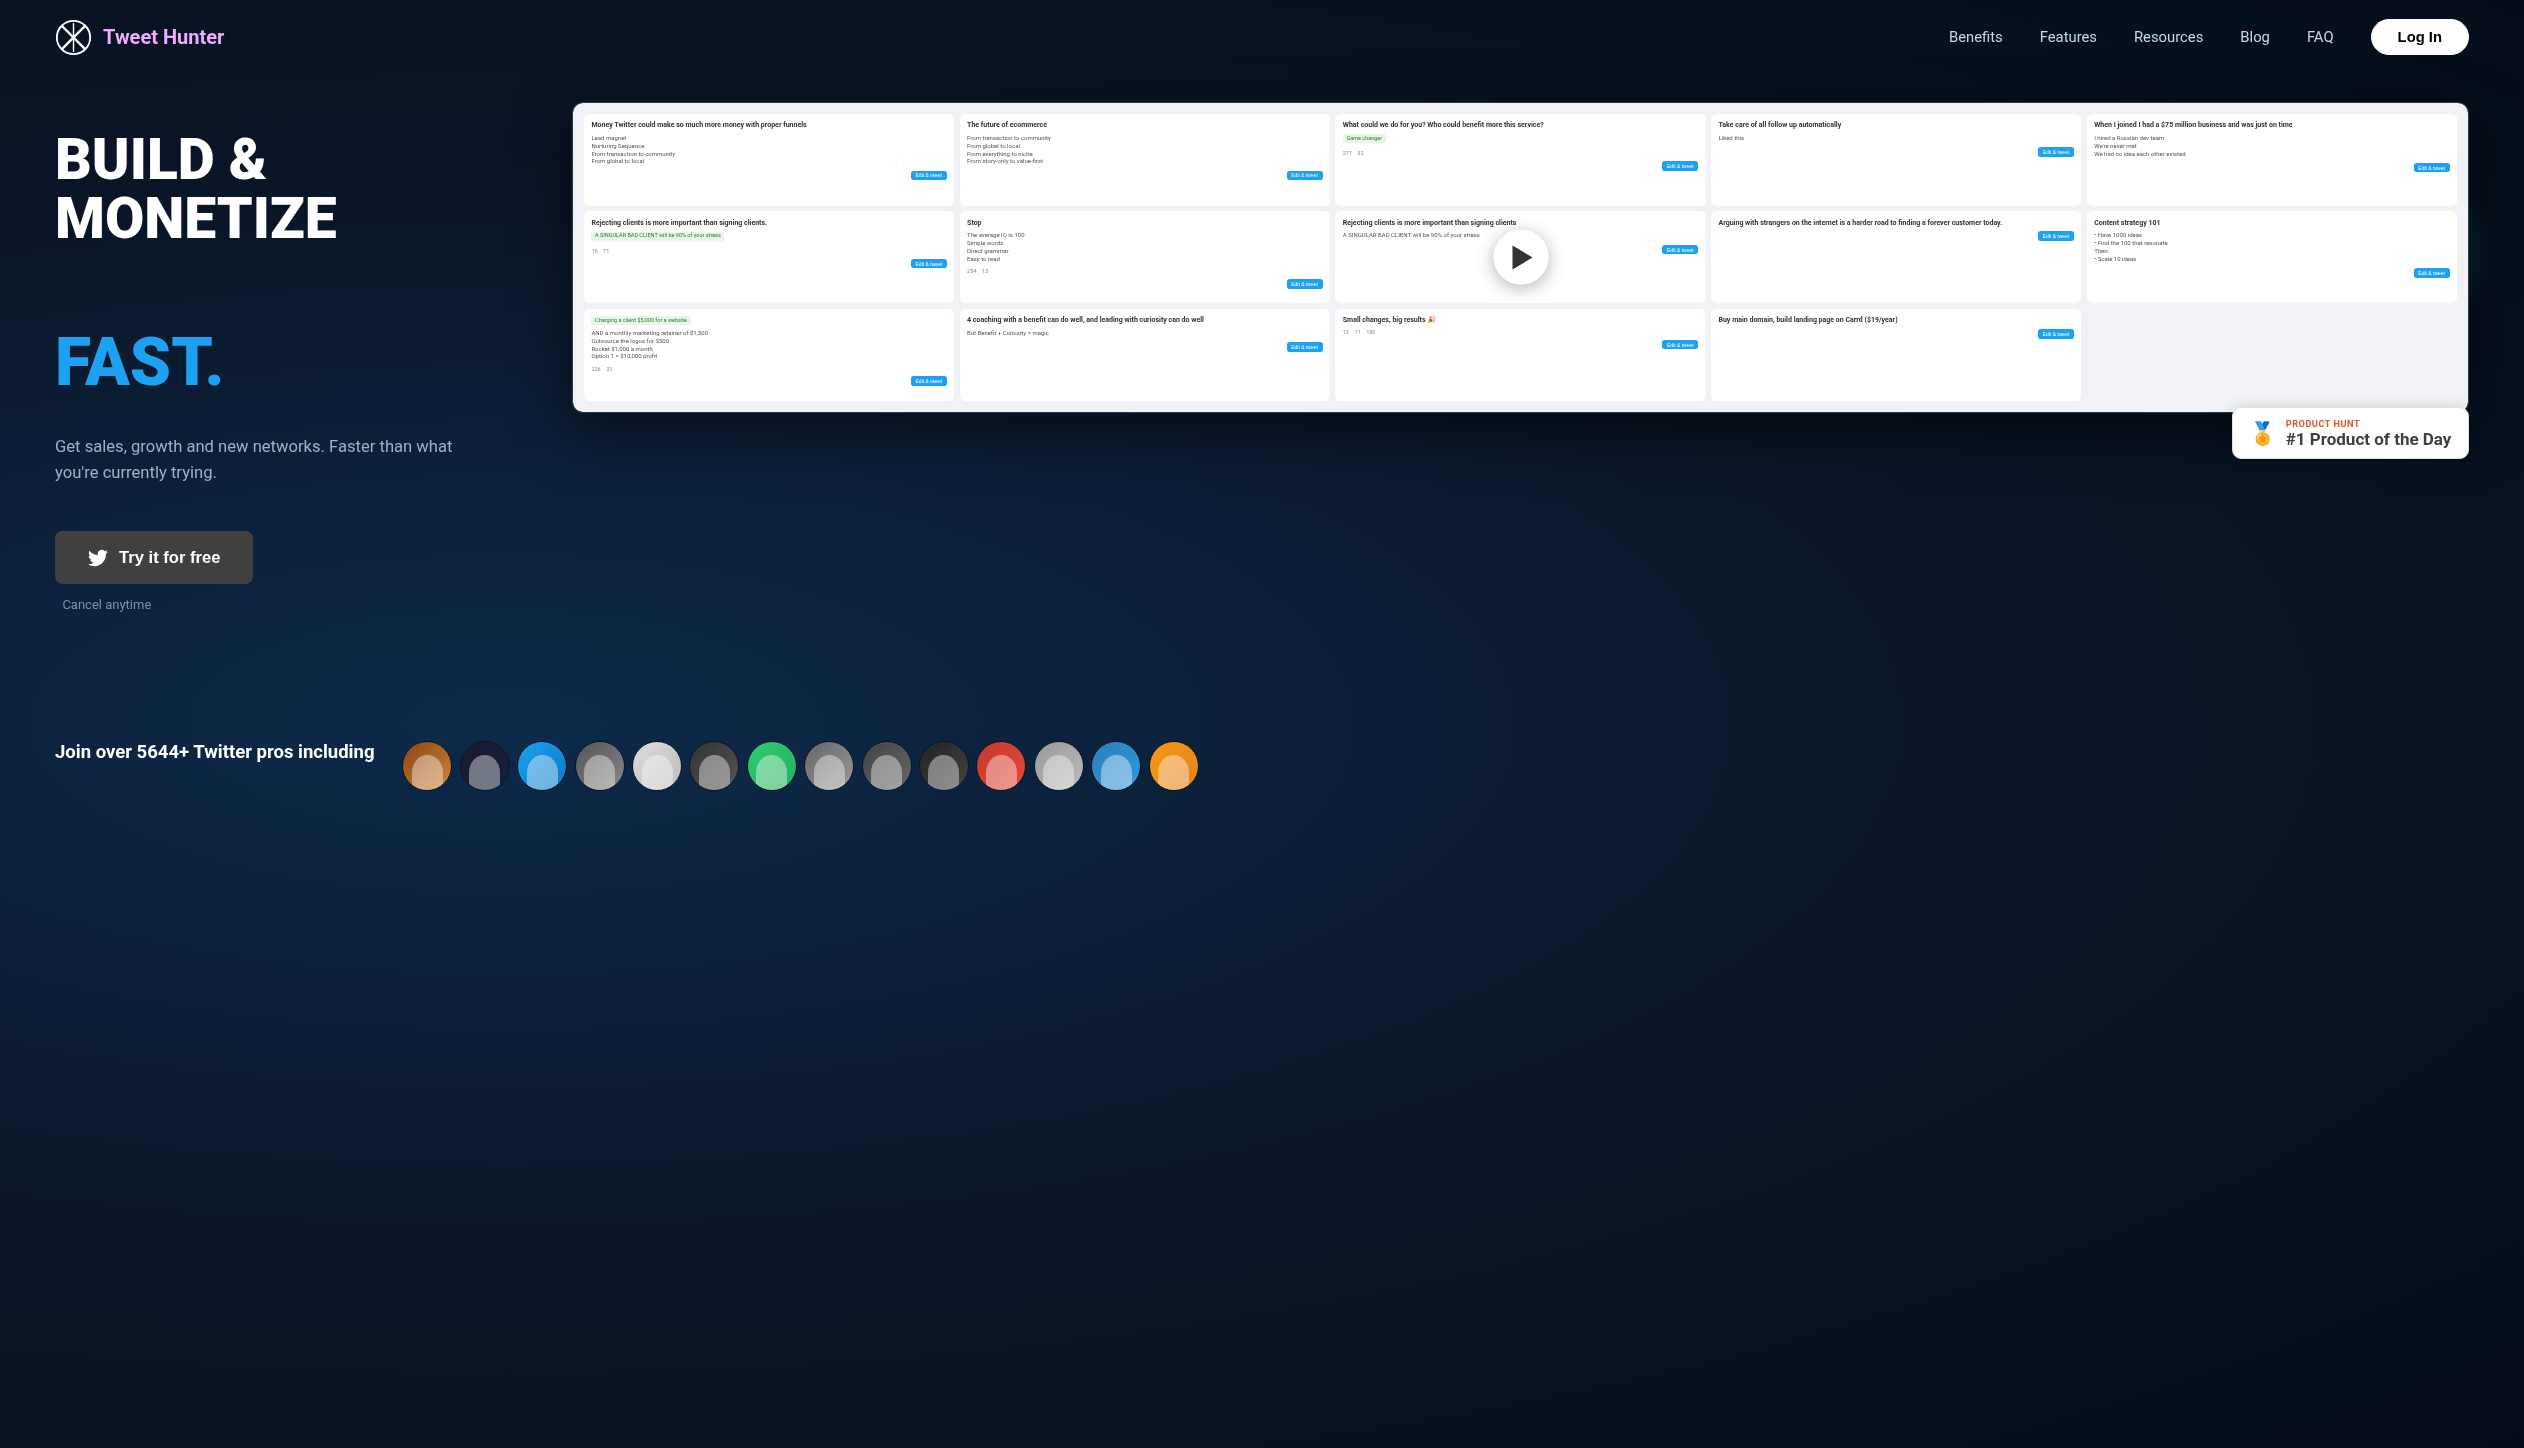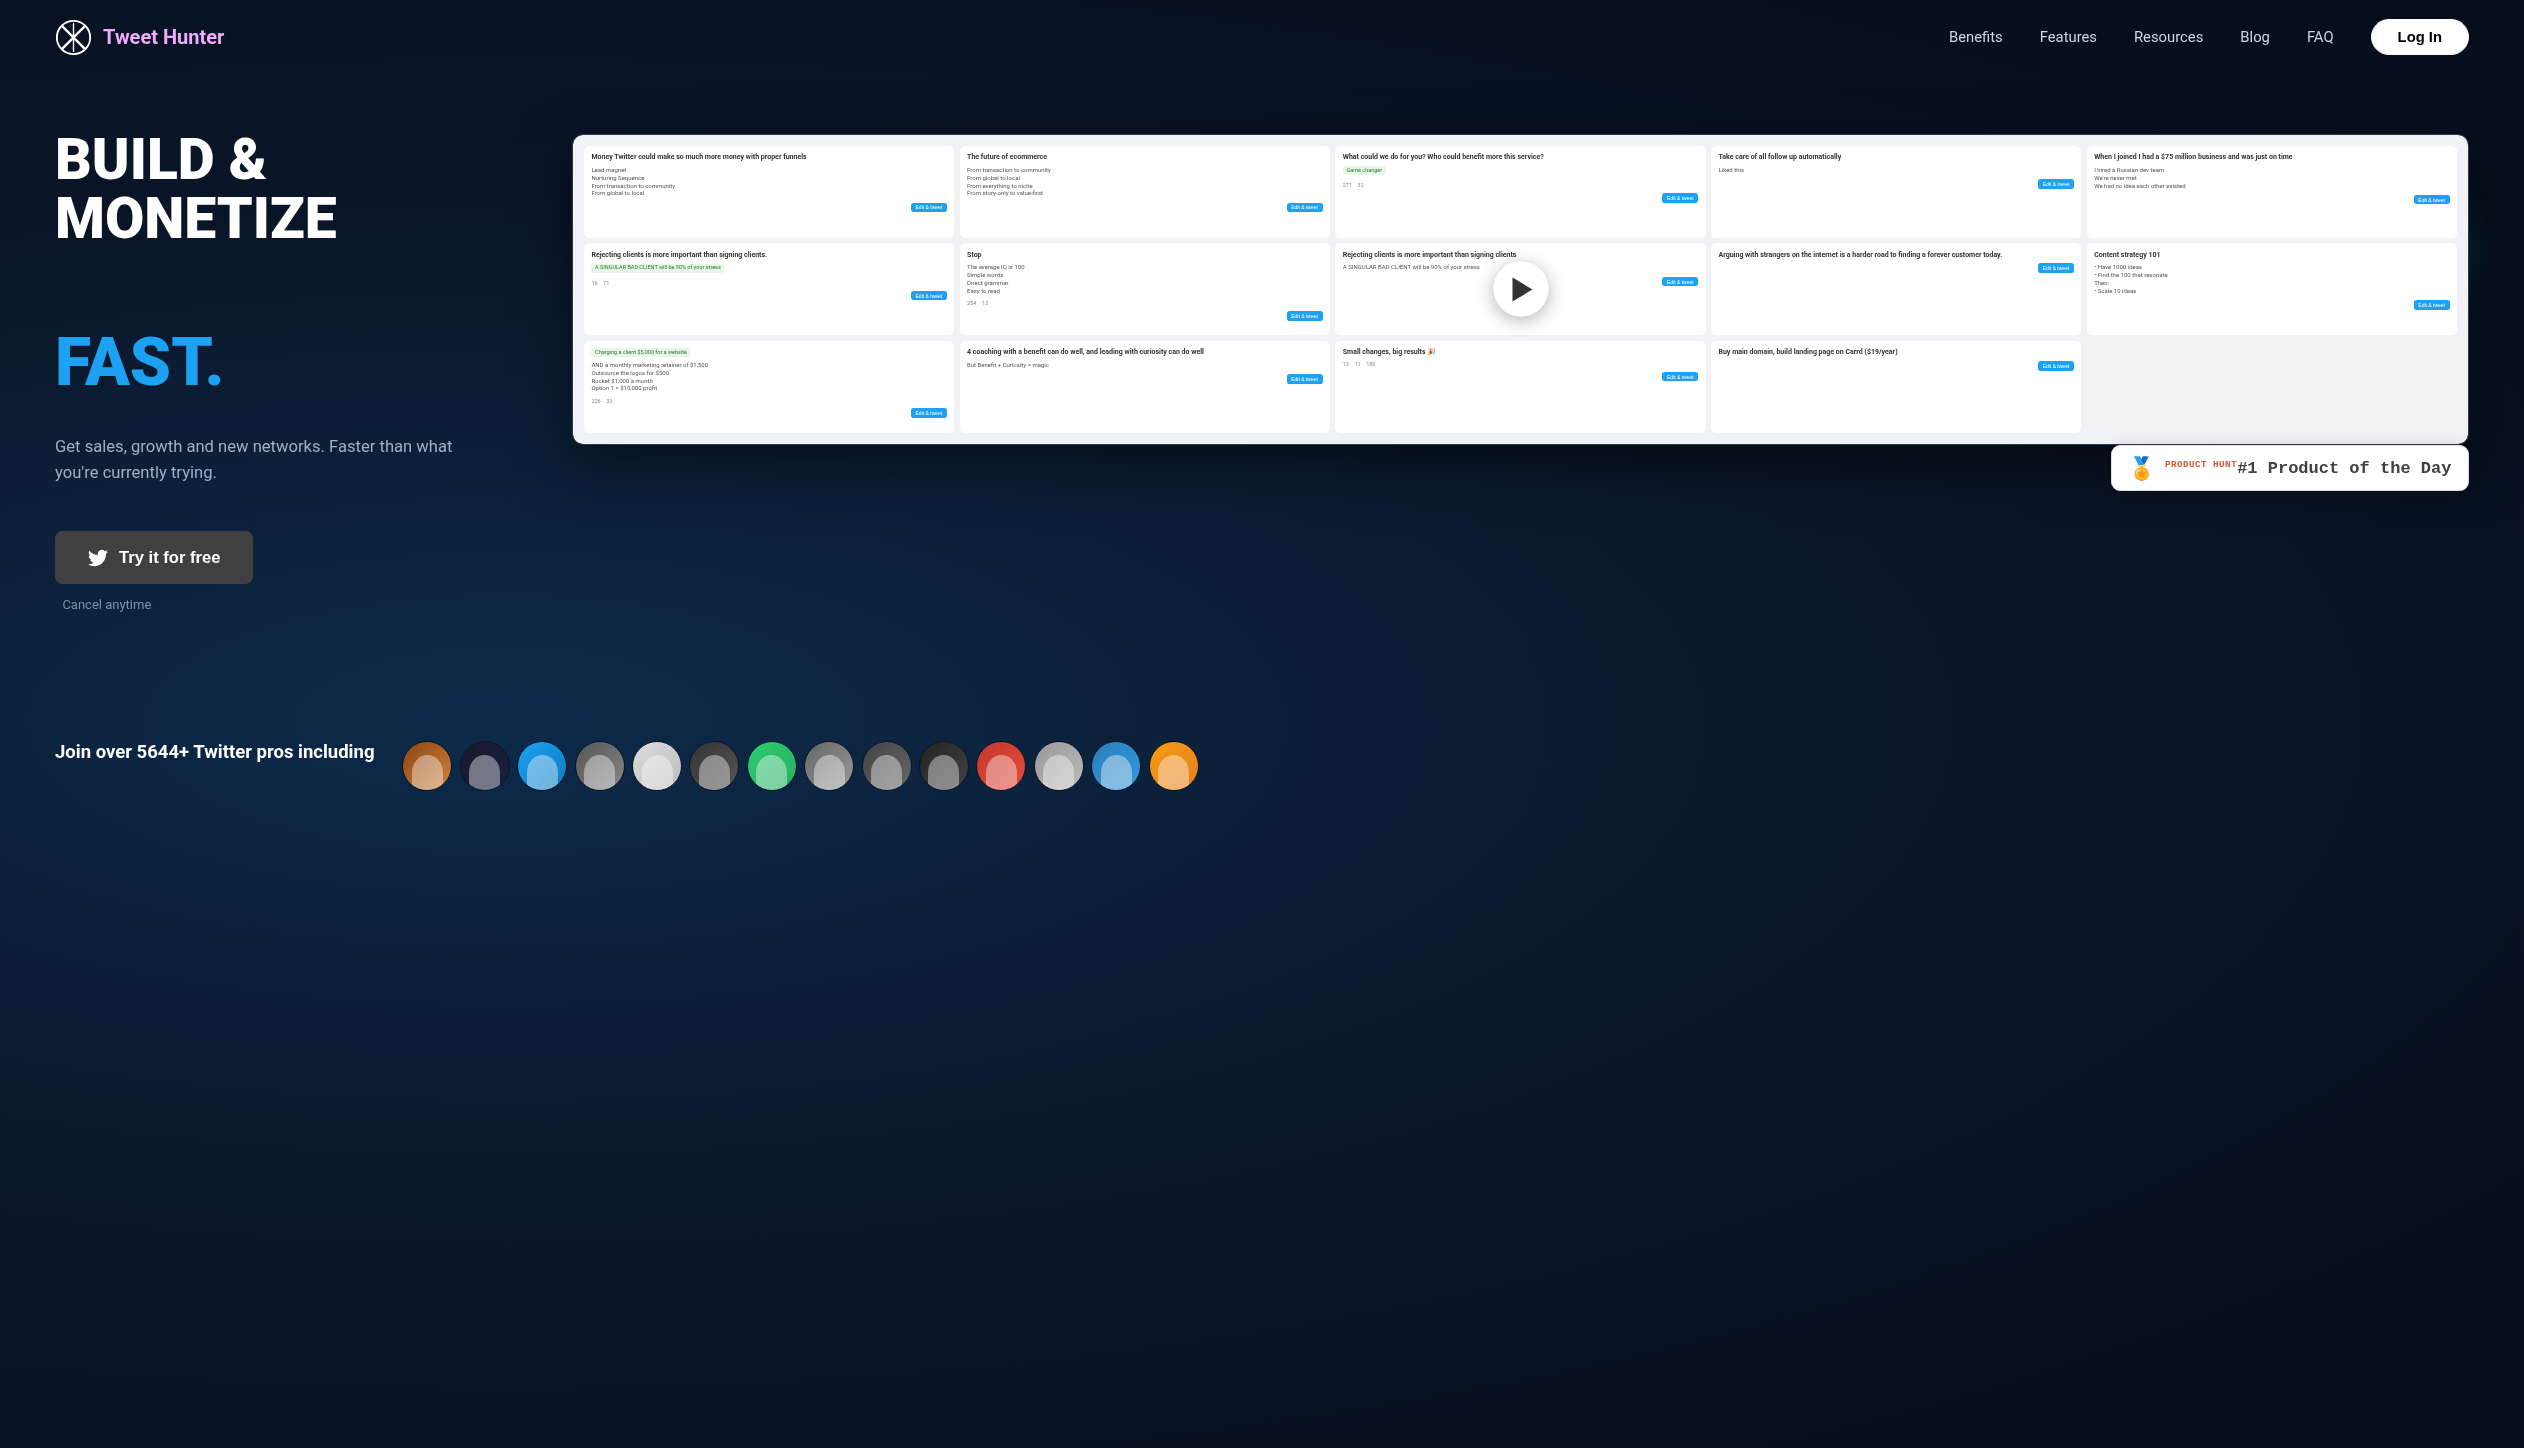--- a/index.html
+++ b/index.html
@@ -157,21 +157,20 @@
       margin-top: -9.2px;
     }
 
     .video-container {
       position: relative;
       background: #1a2332;
       border-radius: 11px;
       overflow: hidden;
       border: 0.9px solid #2a3a50;
       box-shadow: 0 18.5px 55px rgba(0,0,0,0.5);
-      margin-top: 32px;
     }
 
     .video-grid {
       display: grid;
       grid-template-columns: repeat(5, 1fr);
       gap: 5.5px;
       padding: 11px;
       background: #f0f2f5;
       border-radius: 9.2px;
     }
@@ -273,22 +272,21 @@
       box-shadow: 0 3.7px 18.5px rgba(0,0,0,0.2);
       border: 0.9px solid #e0e0e0;
     }
 
     .ph-medal {
       font-size: 22px;
     }
 
     .ph-text-area {
       display: flex;
-      flex-direction: row;
-      font-family: Liberation Mono, monospace;
+      flex-direction: column;
     }
 
     .ph-label {
       font-size: 9.2px;
       font-weight: 700;
       color: #da552f;
       letter-spacing: 0.5px;
     }
 
     .ph-title {

